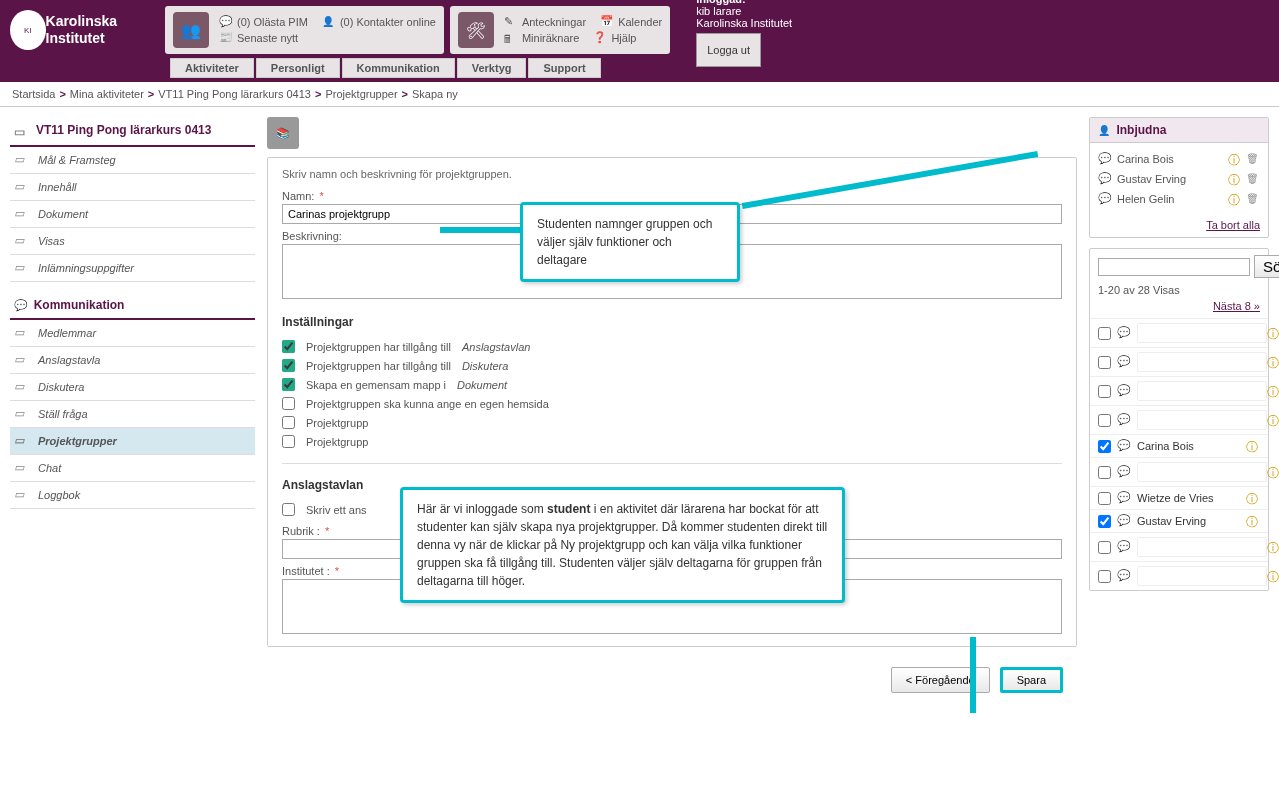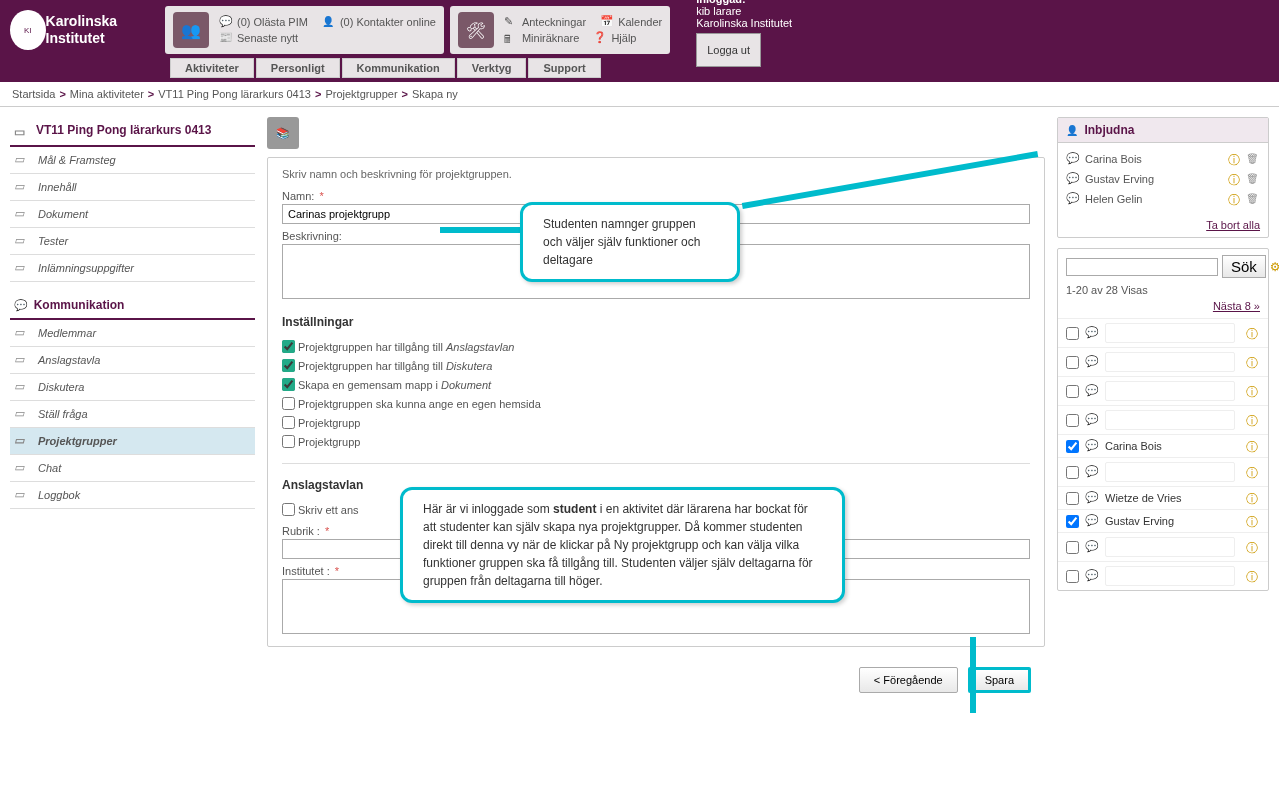--- a/index.html
+++ b/index.html
@@ -29,21 +29,21 @@
   
   .breadcrumb { border-bottom:1px solid #ccc; padding:6px 12px; font-size:11px; color:#555; }
   .breadcrumb a { color:#555; text-decoration:none; cursor:pointer; }
   .breadcrumb .sep { color:#5a1448; font-weight:bold; margin:0 4px; }
   .breadcrumb b { font-weight:normal; }
   
   
   .layout { display:flex; padding:10px 10px 20px 10px; gap:12px; }
   .sidebar { width: 245px; flex-shrink:0; }
   .main { flex:1; min-width:0; }
-  .rightbar { width:212px; flex-shrink:0; }
+  .rightbar { width:180px; flex-shrink:0; }
   
   
   .side-head { background:#fff; border-bottom:2px solid #5a1448; padding:6px 4px; font-weight:bold; color:#5a1448; font-size:12px; display:flex; align-items:flex-start; gap:6px; }
   .side-head .icn { width:16px; height:14px; display:inline-block; flex-shrink:0; margin-top:2px; }
   .side-list { list-style:none;font-style:italic; }
   .side-item { padding:6px 4px; border-bottom:1px solid #ddd; display:flex; align-items:center; gap:8px; cursor:pointer; color:#555; }
   .side-item.active { background:#d5e8f0; font-weight:bold; }
   .side-item .icn { width:16px; height:14px; display:inline-block; flex-shrink:0; }
   .side-section { margin-top:10px; }
   .side-section-head { background:#fff; border-bottom:2px solid #5a1448; padding:6px 4px; font-weight:bold; color:#5a1448; font-size:12px; display:flex; align-items:center; gap:6px; }
@@ -54,21 +54,21 @@
   .page-title h1 { font-size:22px; font-weight:bold; color:#333; }
   
   .content-block { border:1px solid #ccc; border-radius:2px; padding:10px 14px; margin-bottom:10px; background:#fff; }
   .form-intro { color:#666; font-size:11px; margin-bottom:10px; }
   .form-label { font-size:11px; color:#555; margin:6px 0 2px 0; }
   .req { color:#d9534f; margin-left:2px; }
   .form-input { width:100%; border:1px solid #aaa; padding:3px 5px; font-size:11px; }
   .form-textarea { width:100%; border:1px solid #aaa; padding:3px 5px; font-size:11px; height:55px; resize:none; overflow-y:scroll; }
   
   .section-h { font-weight:bold; font-size:12px; margin:14px 0 8px 0; color:#333; }
-  .chk-row { display:flex; align-items:center; gap:3px; padding:3px 0; font-size:11px; color:#555; }
+  .chk-row { display:flex; align-items:center; gap:11px; padding:3px 0; font-size:11px; color:#555; }
   .chk-row input { accent-color:#2a8; }
   .chk-row em { font-style:italic; }
   
   hr.sep-line { border:none; border-top:1px solid #ddd; margin:12px 0; }
   
   .btn-row { display:flex; justify-content:flex-end; gap:10px; padding:10px 14px 0 0; }
   .btn { background:linear-gradient(#fff,#e8e8e8); border:1px solid #aaa; padding:4px 14px; font-size:11px; cursor:pointer; border-radius:2px; }
   
   
   .panel { border:1px solid #ccc; border-radius:2px; margin-bottom:10px; background:#fff; }
@@ -83,21 +83,21 @@
   .search-row { display:flex; gap:4px; align-items:center; padding:6px 8px; }
   .search-in { flex:1; border:1px solid #aaa; padding:2px 4px; font-size:11px; }
   .search-btn { background:linear-gradient(#fff,#e8e8e8); border:1px solid #aaa; padding:2px 8px; font-size:15px; cursor:pointer; }
   .result-meta { padding:0 8px 4px 8px; color:#555; }
   .next-link { text-align:right; padding:0 8px 6px 8px; color:#5a1448; text-decoration:underline; cursor:pointer; }
   .user-row { display:flex; align-items:center; justify-content:space-between; padding:4px 8px; border-top:1px solid #eee; }
   .user-left { display:flex; align-items:center; gap:6px; }
   .user-box { width:130px; height:20px; background:#fff; border:1px solid #eee; border-radius:2px; }
   
   
-  .callout { position:absolute; background:#fff; border:3px solid #0bc; border-radius:12px; padding:10px 20px; font-size:12px; color:#333; box-shadow:2px 2px 4px rgba(0,0,0,0.2); z-index:10; line-height:1.5; }
+  .callout { position:absolute; background:#fff; border:3px solid #0bc; border-radius:4px; padding:10px 14px; font-size:12px; color:#333; box-shadow:2px 2px 4px rgba(0,0,0,0.2); z-index:10; line-height:1.5; }
   .callout b { font-weight:bold; }
   .arrow-line { position:absolute; background:#0bc; z-index:9; }
   .save-highlight { border:3px solid #0bc !important; }
   
   
   .icn-monitor::before { content:"▭"; color:#888; }
   .icn-chat::before { content:"💬"; font-size:11px; }
   .icn-chat-g::before { content:"💬"; font-size:11px; color:#2a8; }
   .icn-info::before { content:"ⓘ"; color:#c90; font-size:12px; }
   .icn-trash::before { content:"🗑"; font-size:10px; color:#888; }
@@ -195,21 +195,21 @@
         <li class="side-item">
           <span class="icn icn-monitor"></span>
           <span>Innehåll</span>
         </li>
         <li class="side-item">
           <span class="icn icn-monitor"></span>
           <span>Dokument</span>
         </li>
         <li class="side-item">
           <span class="icn icn-monitor"></span>
-          <span>Tester</span>
+          <span>Visas</span>
         </li>
         <li class="side-item">
           <span class="icn icn-monitor"></span>
           <span>Inlämningsuppgifter</span>
         </li>
       </ul>
 
     <div class="side-section">
       <div class="side-section-head">
         <span class="icn icn-chat"></span>

